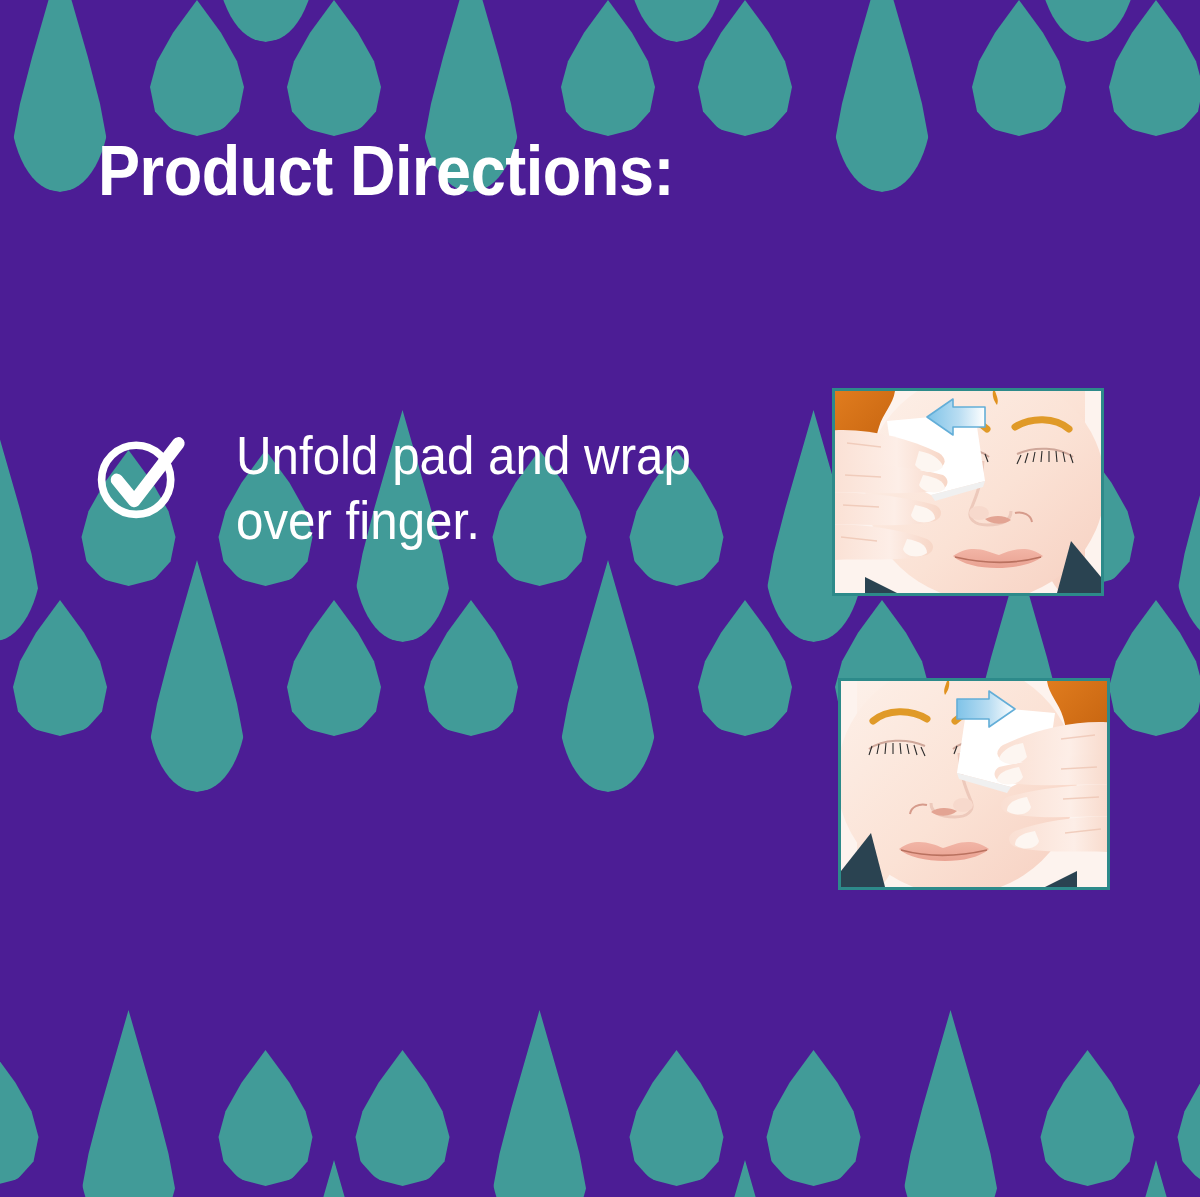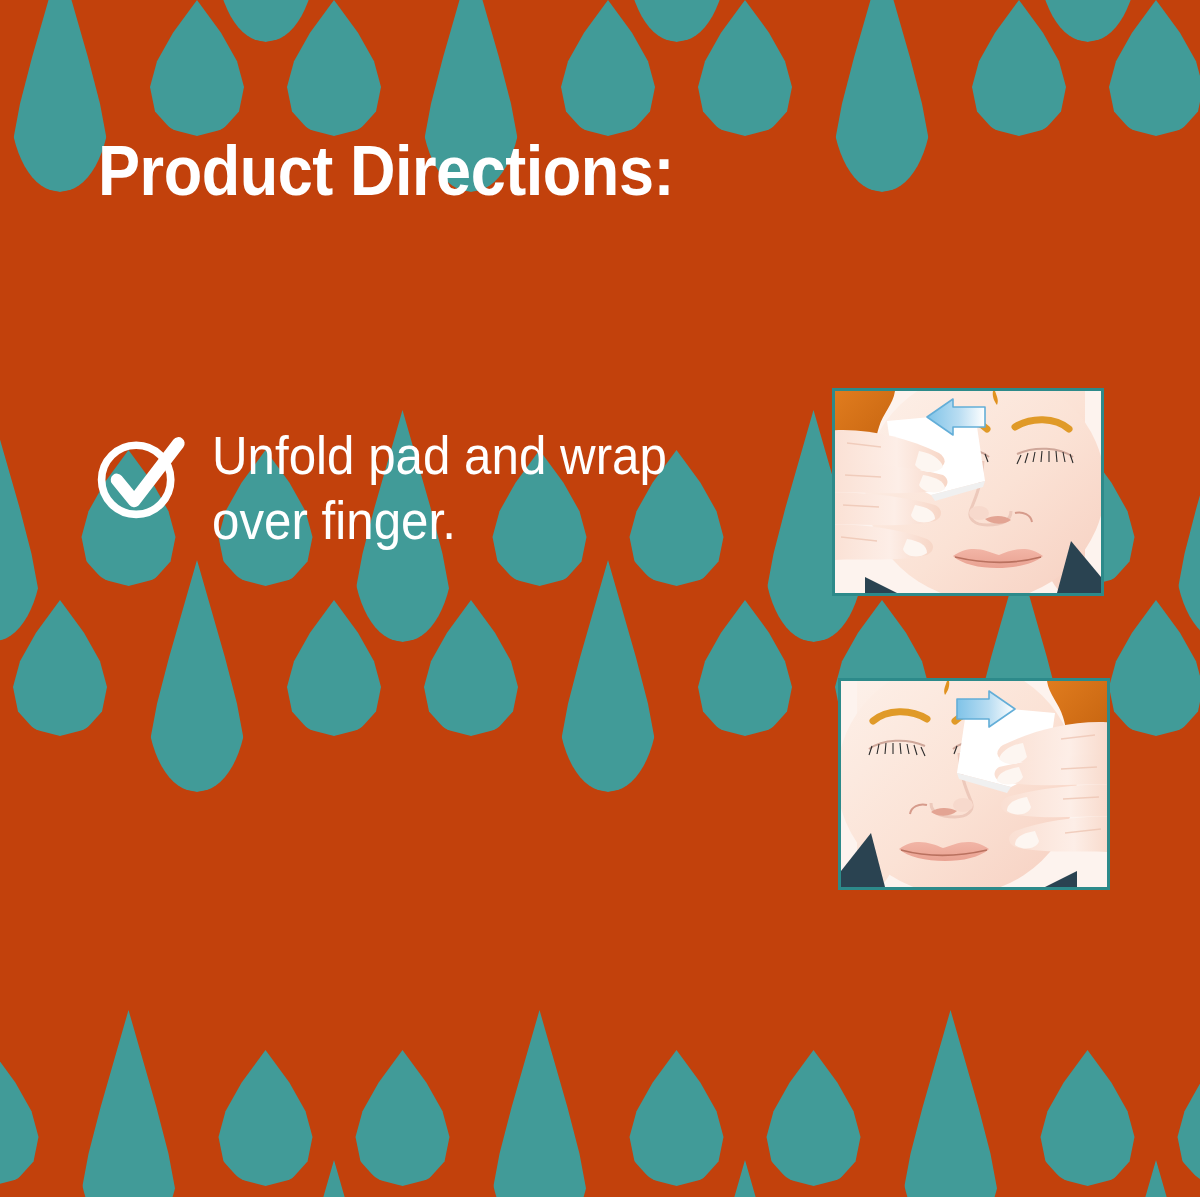--- a/index.html
+++ b/index.html
@@ -5,21 +5,21 @@
   html, body {
     margin: 0;
     padding: 0;
     background: #2d8a8a;
   }
   #canvas {
     position: relative;
     width: 1200px;
     height: 1197px;
     overflow: hidden;
-    background: #c2410c;
+    background: #4c1d95;
     font-family: "Liberation Sans", sans-serif;
   }
 
   
   #drops {
     position: absolute;
     inset: 0;
     z-index: 0;
     pointer-events: none;
   }
@@ -56,20 +56,21 @@
     transform: scaleX(0.9);
     transform-origin: left top;
   }
 
   
   .step {
     position: absolute;
     z-index: 3;
     display: flex;
     align-items: flex-start;
+    gap: 24px;
   }
   #step-1 { left: 92px; top: 424px;  width: 700px; }
   #step-2 { left: 92px; top: 684px;  width: 710px; }
 
   .check-wrap {
     flex: 0 0 auto;
     width: 96px;
     height: 96px;
     margin-right: 24px;
     margin-top: 4px;

